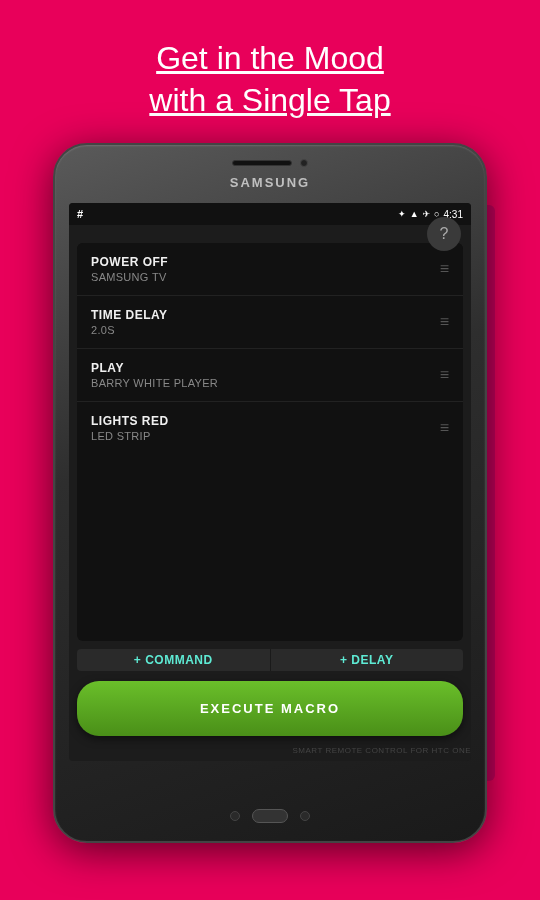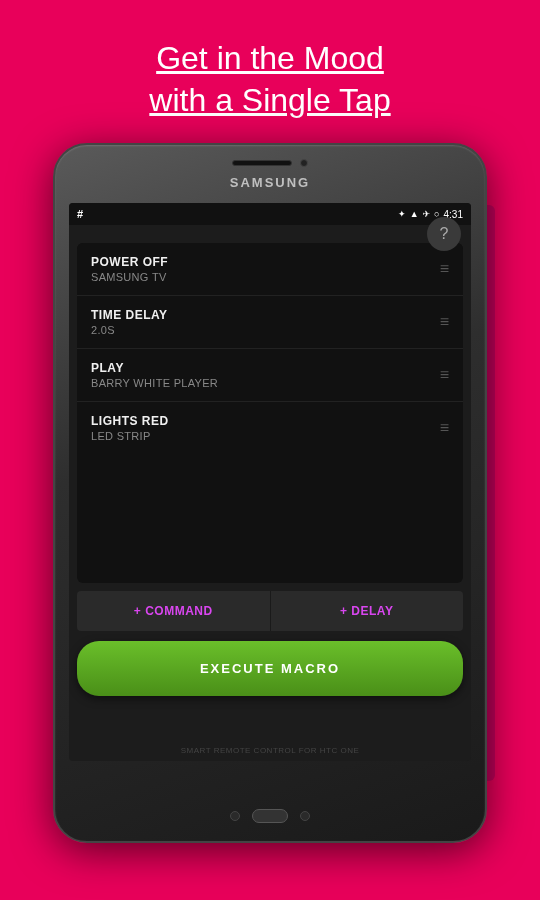--- a/index.html
+++ b/index.html
@@ -201,22 +201,22 @@
       display: flex;
       margin: 8px 8px 6px;
       gap: 0;
       border-radius: 4px;
       overflow: hidden;
     }
     .action-btn {
       flex: 1;
       background: #2a2a2a;
       border: none;
-      color: #d946ef;
-      padding: 13px 0;
+      color: #5eead4;
+      padding: 4px 0;
       font-size: 12px;
       font-weight: bold;
       cursor: pointer;
       letter-spacing: 0.5px;
       text-transform: uppercase;
     }
     .action-btn:first-child {
       border-right: 1px solid #1a1a1a;
     }
 
@@ -232,26 +232,25 @@
       padding: 20px 0;
       text-transform: uppercase;
       letter-spacing: 2px;
       cursor: pointer;
       width: calc(100% - 16px);
       box-shadow: 0 3px 8px rgba(0,0,0,0.5);
     }
 
     
     .screen-footer {
-      text-align: center;
+      text-align: right;
       color: #444;
       font-size: 8px;
       padding-bottom: 6px;
       letter-spacing: 0.5px;
-      margin-top: 40px;
     }
 
     
     .phone-bottom-bezel {
       position: absolute;
       bottom: 18px;
       left: 50%;
       transform: translateX(-50%);
       display: flex;
       align-items: center;

